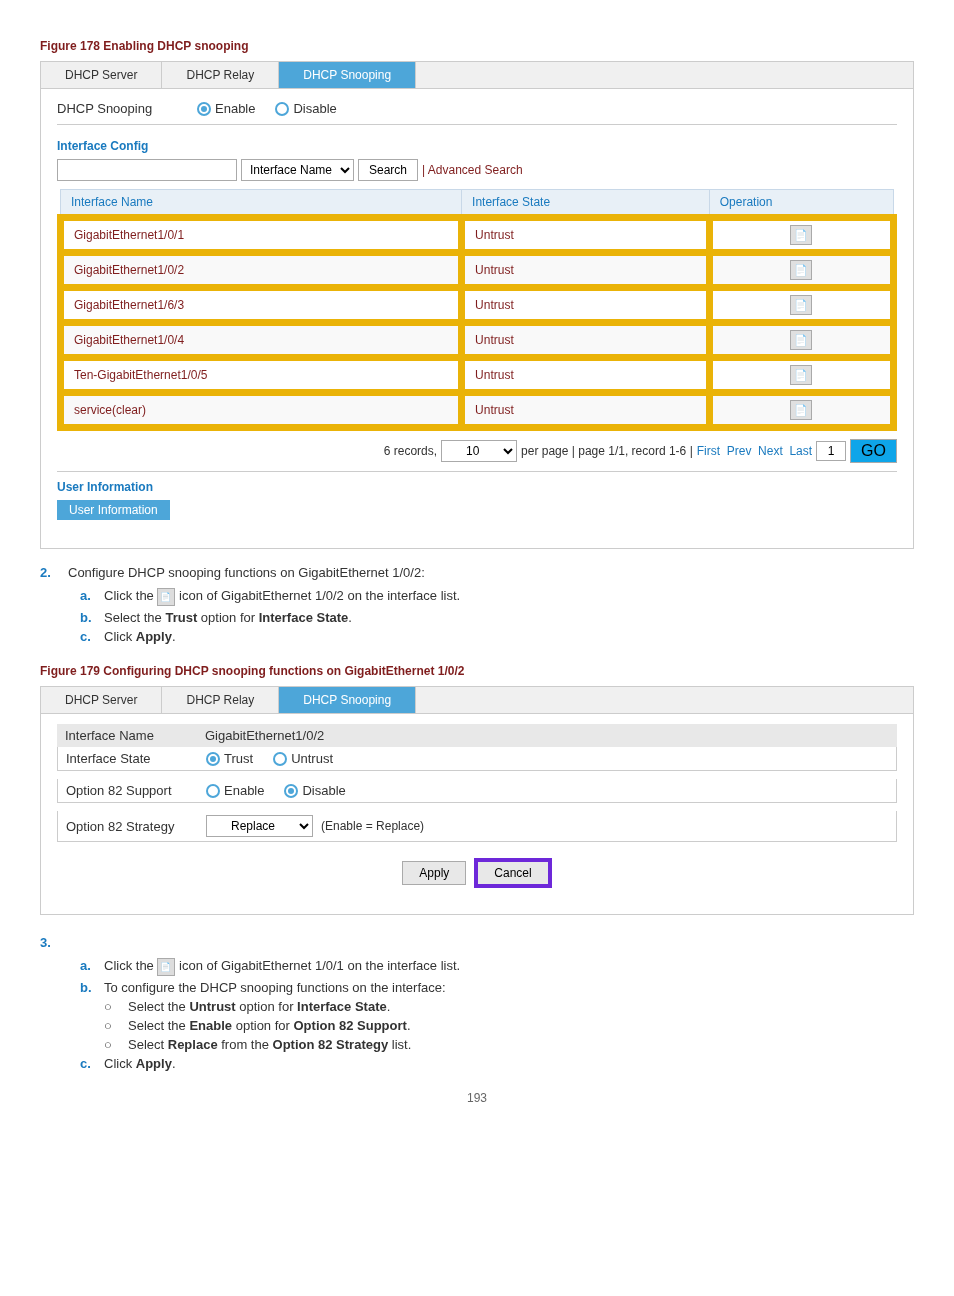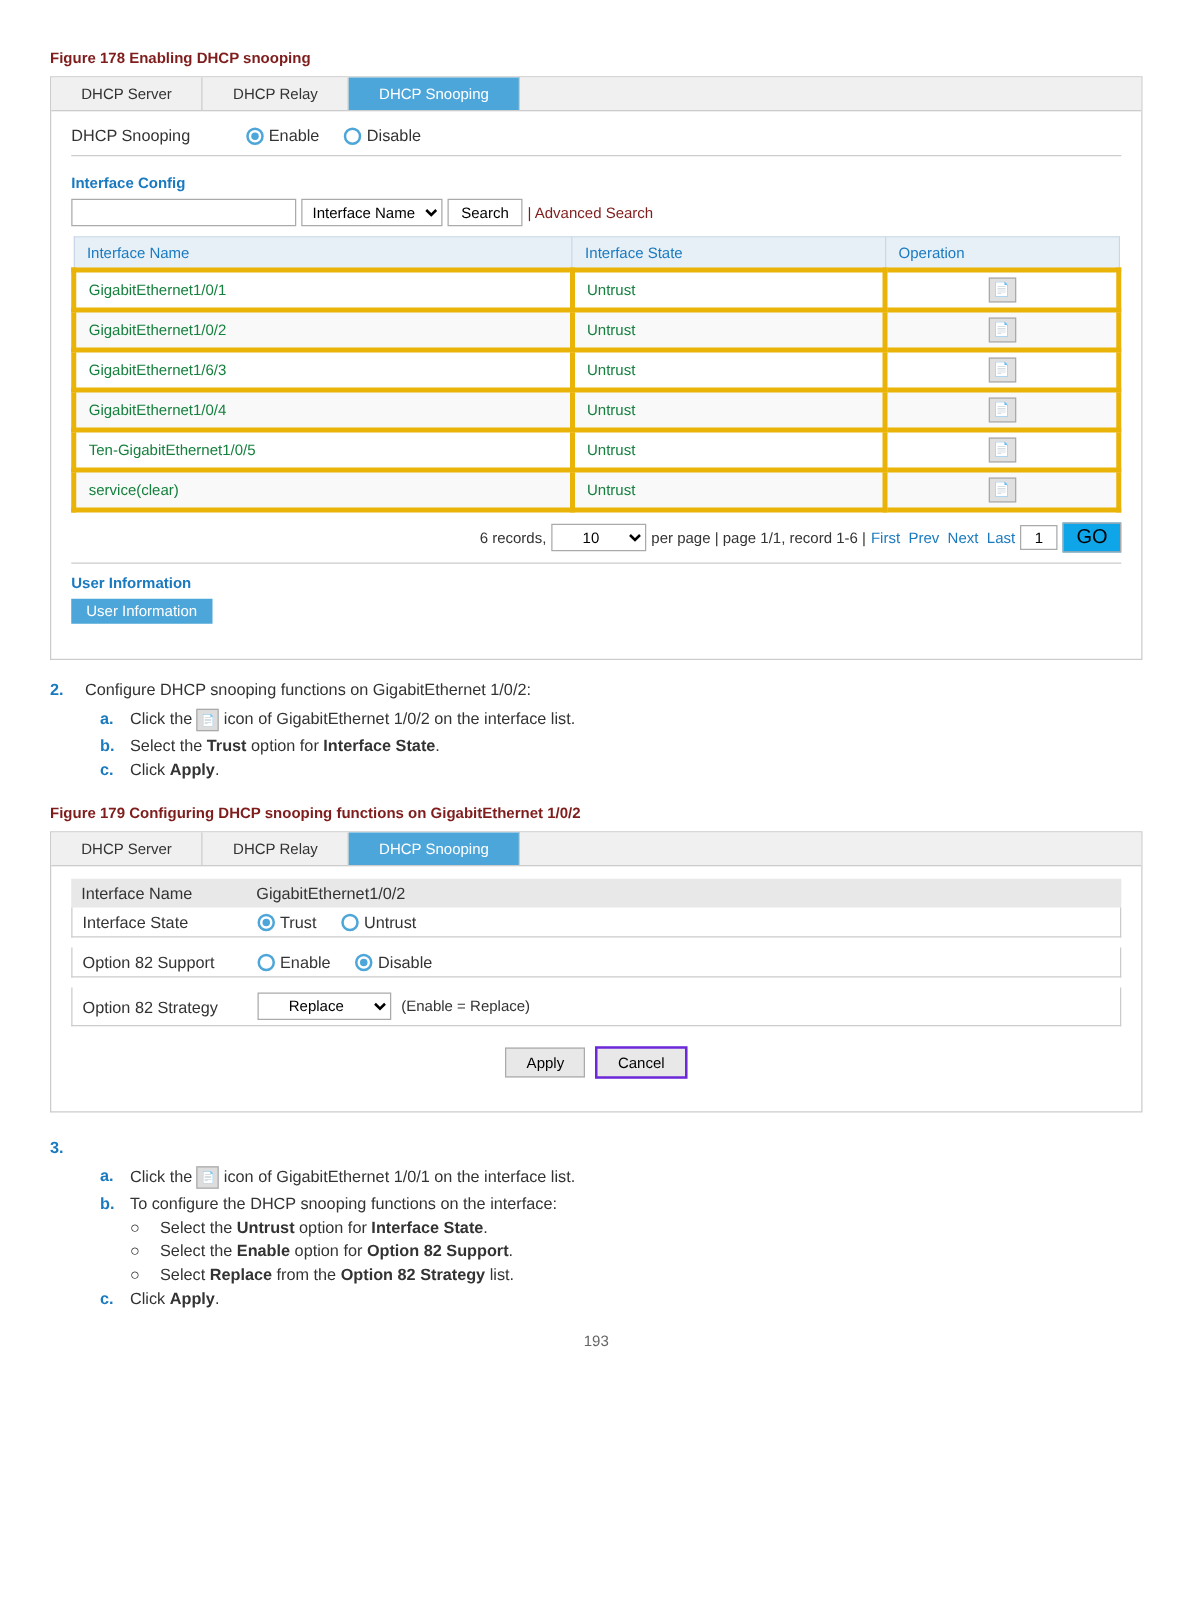--- a/index.html
+++ b/index.html
@@ -148,23 +148,23 @@
     .data-table th {
       background: #e8f0f7;
       border: 1px solid #c8d8e8;
       padding: 5px 10px;
       color: #1a7abf;
       font-weight: normal;
       text-align: left;
     }
 
     .data-table td {
-      border: 4px solid #eab308;
+      border: 7px solid #eab308;
       padding: 4px 10px;
-      color: #15803d;
+      color: #7f1d1d;
     }
 
     .data-table tr:nth-child(even) td {
       background: #f9f9f9;
     }
 
     .pagination-row {
       display: flex;
       align-items: center;
       justify-content: flex-end;
@@ -273,21 +273,21 @@
     .apply-btn {
       background: #e8e8e8;
       border: 1px solid #aaa;
       padding: 4px 16px;
       font-size: 12px;
       cursor: pointer;
     }
 
     .cancel-btn {
       background: #e8e8e8;
-      border: 2px solid #6d28d9;
+      border: 4px solid #6d28d9;
       padding: 4px 16px;
       font-size: 12px;
       cursor: pointer;
     }
 
     .panel-inner {
       padding: 10px 16px;
     }
 
     .hr-line {

